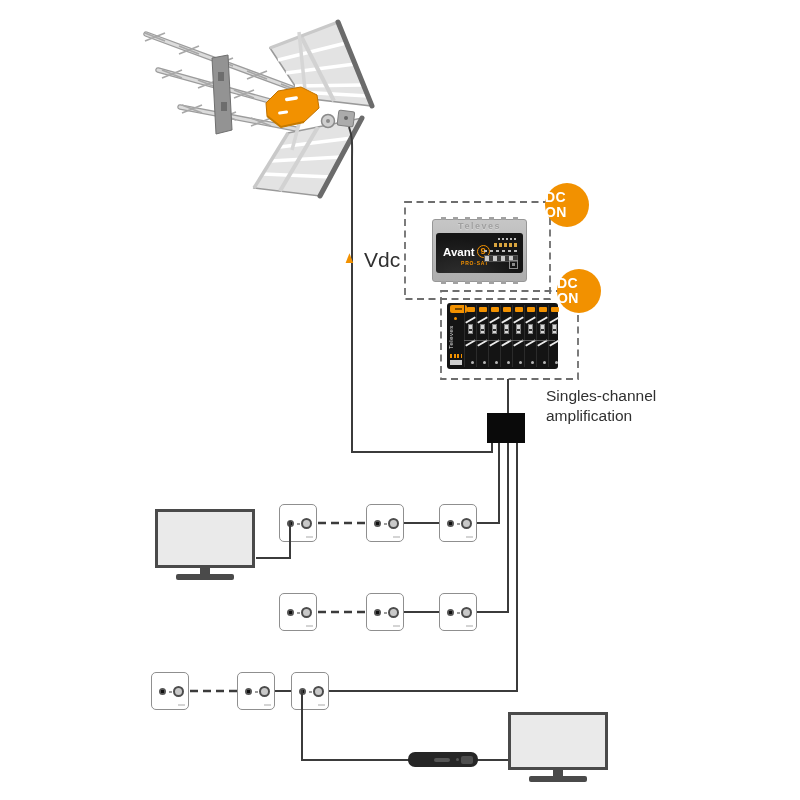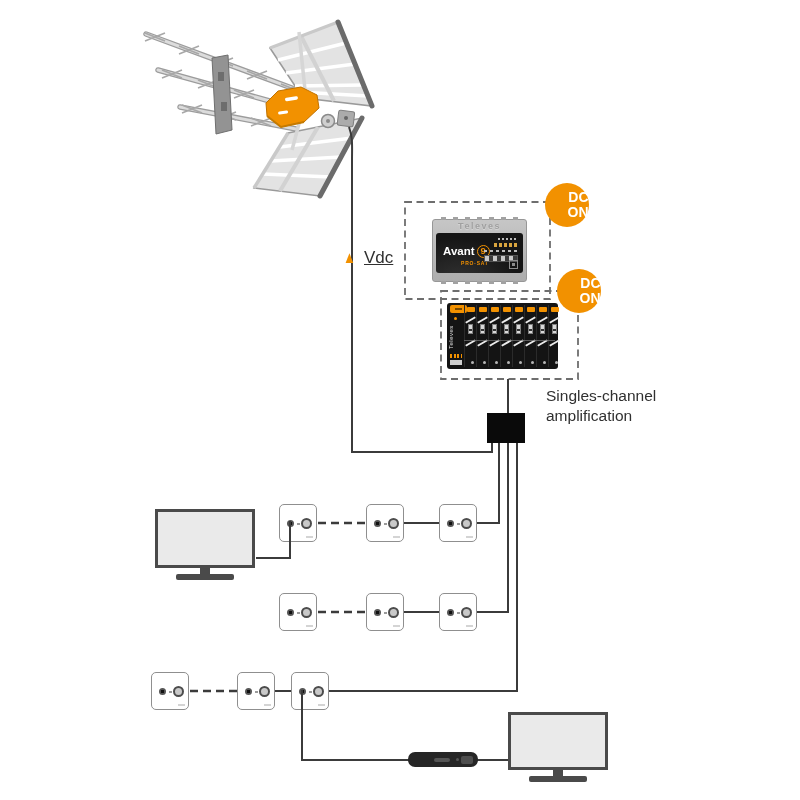--- a/index.html
+++ b/index.html
@@ -9,42 +9,42 @@
   
   .wires{position:absolute;left:0;top:0;z-index:1;}
   .overwires{position:absolute;left:0;top:0;z-index:4;pointer-events:none;}
   .wires path.cable,.overwires path.cable{fill:none;stroke:#3B3B3B;stroke-width:2;}
   .wires path.dash{fill:none;stroke:#3B3B3B;stroke-width:2.5;stroke-dasharray:8 5;}
   .wires rect.dbox{fill:none;stroke:#6E6E6E;stroke-width:1.8;stroke-dasharray:7 4.5;}
 
   
   .lbl{position:absolute;z-index:5;color:#303030;}
   .lbl-prog{left:404px;top:173px;font-size:16.5px;}
-  .lbl-vdc{left:364px;top:248px;font-size:17px;text-decoration:underline;}
+  .lbl-vdc{left:364px;top:248px;font-size:21px;}
   .vdc-arrow{left:343px;top:250px;font-size:13px;color:#F29100;transform:scaleY(1.3);}
   .lbl-singles{left:546px;top:386px;font-size:15.5px;line-height:19.5px;}
 
   
   .badge{position:absolute;width:44px;height:44px;border-radius:50%;background:#F29100;
          color:#fff;font-weight:bold;font-size:14px;line-height:15.5px;letter-spacing:.3px;
-         display:flex;flex-direction:column;align-items:flex-end;justify-content:center;z-index:6;}
+         display:flex;flex-direction:column;align-items:flex-start;justify-content:center;z-index:6;}
   .badge-top{left:545px;top:183px;}
   .badge-bottom{left:557px;top:269px;}
 
   
   .avant{position:absolute;left:432px;top:219px;width:95px;height:63px;z-index:3;
          background:linear-gradient(#c6c6c6,#adadad);border:1px solid #979797;border-radius:3px;box-sizing:border-box;}
   .avant::before,.avant::after{content:"";position:absolute;left:8px;right:8px;height:3px;
          background:repeating-linear-gradient(90deg,#a2a2a2 0 5px,transparent 5px 12px);}
   .avant::before{top:-3px;} .avant::after{bottom:-3px;}
   .avant-brand{position:absolute;top:1px;width:100%;text-align:center;font-size:9px;font-weight:bold;
          color:#a0a0a0;letter-spacing:1.5px;text-shadow:0 1px 1px #dadada;}
   .avant-panel{position:absolute;left:3px;right:3px;top:13px;bottom:8px;border-radius:3px;
          background:radial-gradient(ellipse at 25% 130%,#343434,#151515 65%);}
-  .avant-logo{position:absolute;left:7px;top:12px;display:flex;align-items:flex-start;}
+  .avant-logo{position:absolute;left:7px;top:12px;display:flex;align-items:center;}
   .avant-model{color:#fff;font-weight:bold;font-size:11.5px;}
   .avant-nine{width:13px;height:13px;border:1.5px solid #F29100;border-radius:50%;color:#F29100;
          font-weight:bold;font-size:9.5px;line-height:10.5px;text-align:center;margin-left:2px;box-sizing:border-box;}
   .avant-series{position:absolute;left:25px;top:27px;color:#F29100;font-size:5px;font-weight:bold;letter-spacing:.8px;}
   .avant-disp{position:absolute;right:5px;top:5px;width:34px;height:28px;}
   .d-r1{height:2px;width:60%;margin-left:40%;margin-bottom:3px;
         background:repeating-linear-gradient(90deg,#bdbdbd 0 2px,transparent 2px 4px);}
   .d-r2{height:4px;width:72%;margin-left:28%;margin-bottom:3px;
         background:repeating-linear-gradient(90deg,#d8a43e 0 3px,transparent 3px 5px);}
   .d-r3{height:2px;margin-bottom:3px;background:repeating-linear-gradient(90deg,#bdbdbd 0 3px,transparent 3px 6px);}

